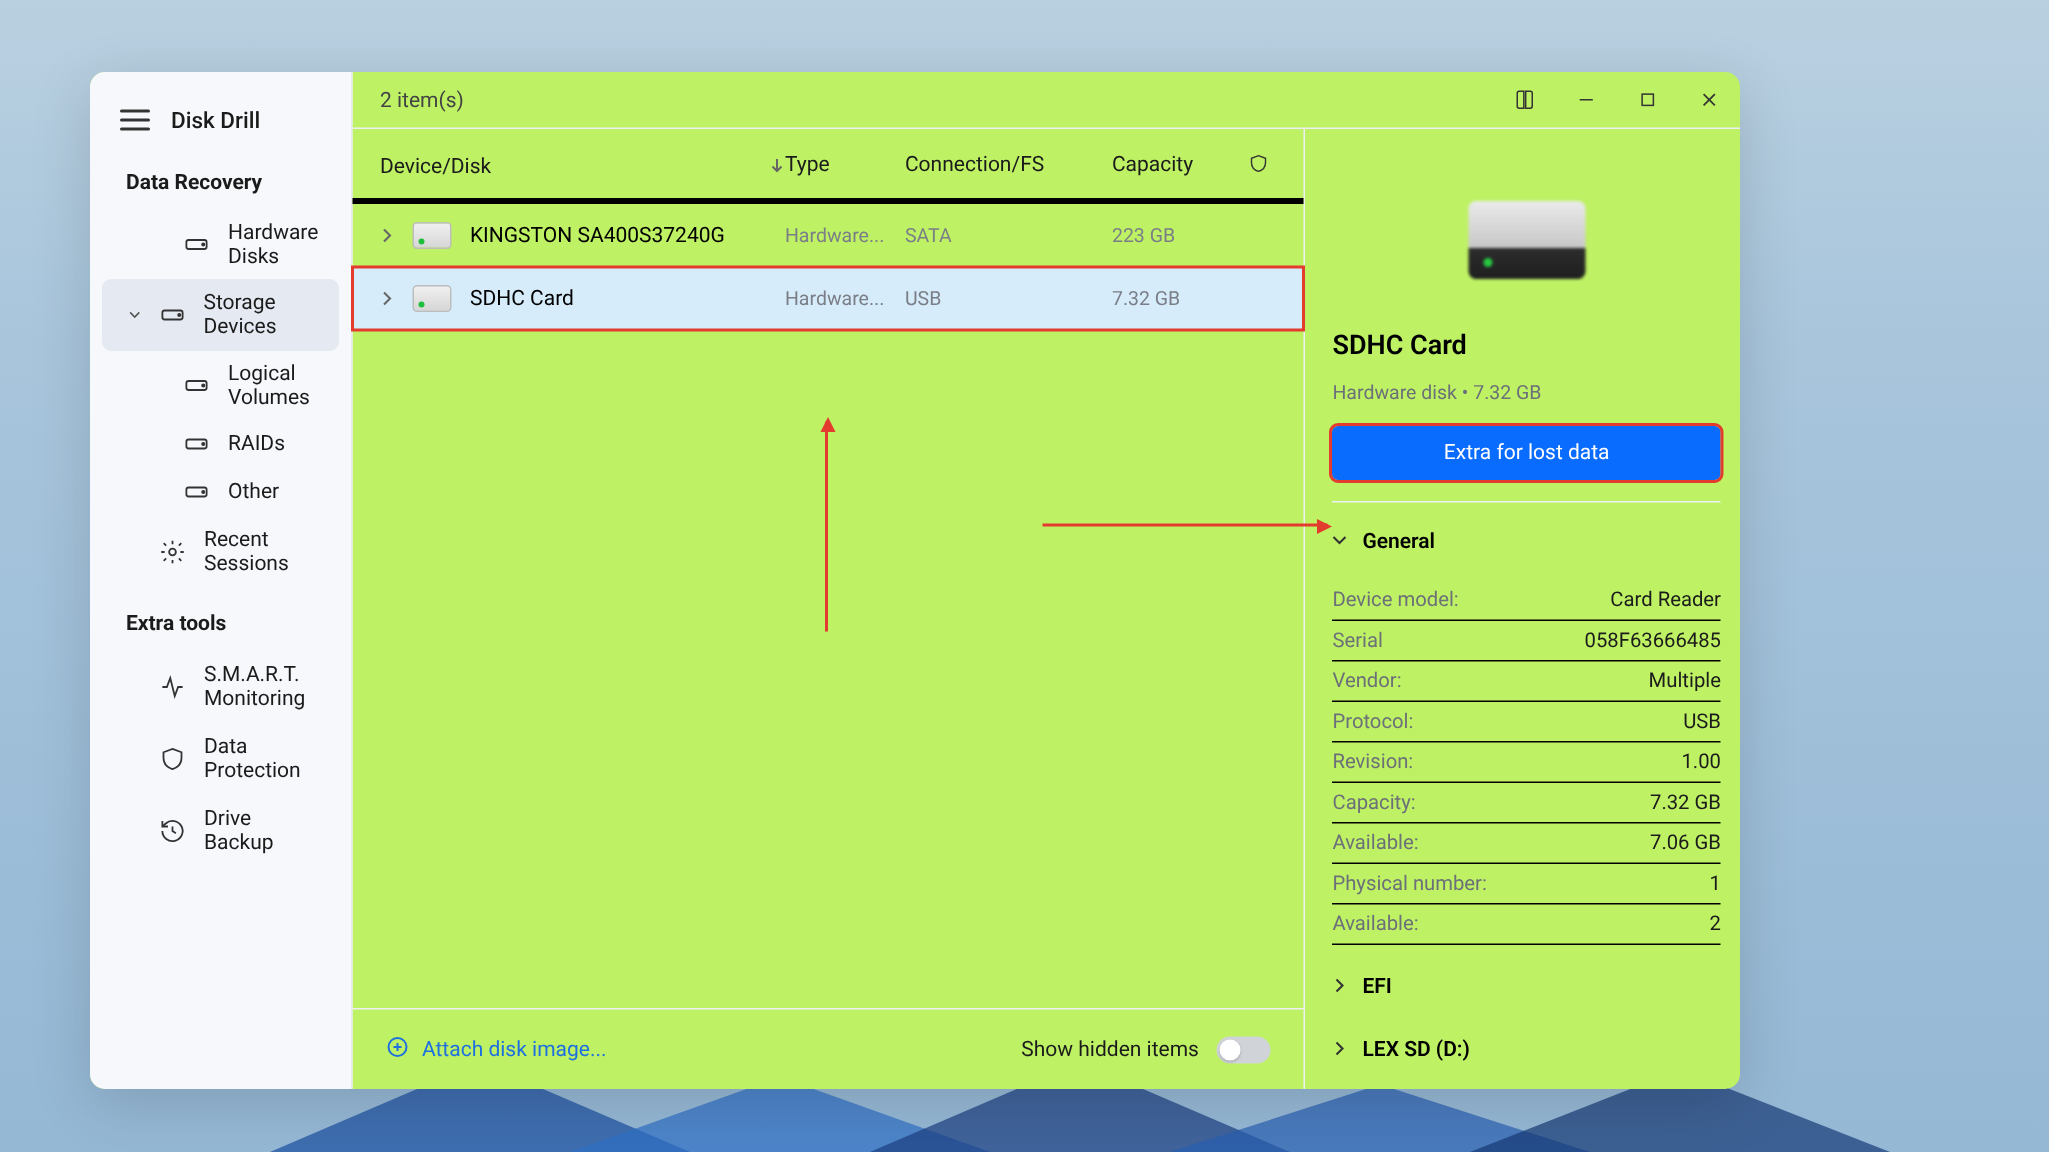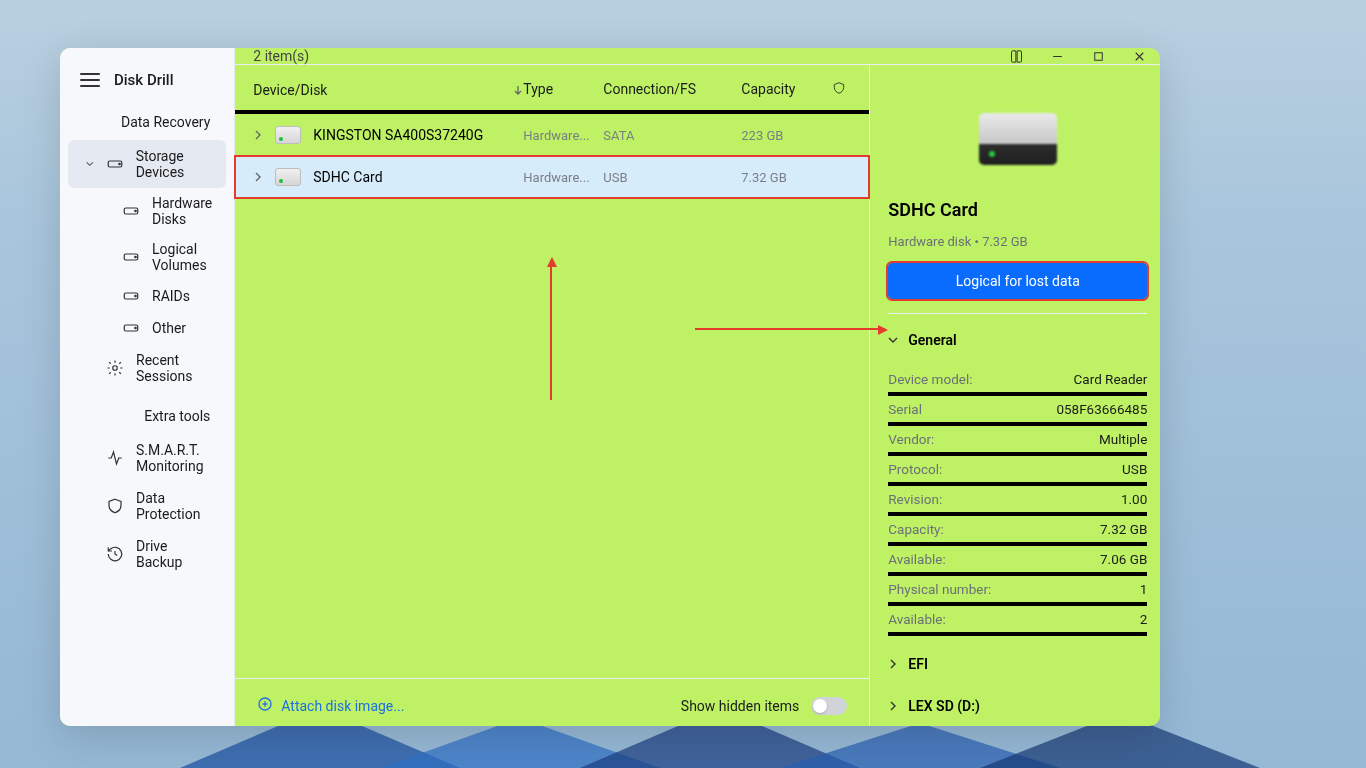--- a/index.html
+++ b/index.html
@@ -5,21 +5,21 @@
   * { margin: 0; padding: 0; box-sizing: border-box; font-family: -apple-system, BlinkMacSystemFont, "Segoe UI", Roboto, sans-serif; }
   body { width: 1366px; height: 768px; background: linear-gradient(180deg, #b9d0e0 0%, #a8c5dc 30%, #95b8d5 100%); overflow: hidden; position: relative; }
   .window { position: absolute; top: 48px; left: 60px; width: 1100px; height: 678px; background: #bef264; border-radius: 10px; box-shadow: 0 10px 40px rgba(0,0,0,.15); display: flex; overflow: hidden; }
 
   
   .sidebar { width: 280px; background: #f6f8fc; border-right: 1px solid #e6e9ee; display: flex; flex-direction: column; font-size: 14px; color: #1b1b1b; }
   .sidebar-top { display: flex; align-items: center; padding: 22px 20px 18px; gap: 14px; }
   .menu-icon { width: 20px; height: 20px; display: flex; flex-direction: column; justify-content: center; gap: 4px; }
   .menu-icon span { display: block; height: 2px; background: #333; border-radius: 1px; }
   .app-title { font-size: 15px; font-weight: 500; }
-  .section-label { padding: 6px 24px 10px; font-size: 14px; font-weight: 400; text-align: right; }
+  .section-label { padding: 6px 24px 10px; font-size: 14px; font-weight: 700; }
   .nav-item { display: flex; align-items: center; gap: 12px; padding: 8px 14px 8px 38px; cursor: default; border-radius: 6px; margin: 0 8px; }
   .nav-item.root { padding-left: 18px; font-weight: 400; }
   .nav-item.root.active { background: #e5eaf2; }
   .nav-item.sub { padding: 7px 14px 7px 54px; font-size: 14px; }
   .chev { width: 10px; height: 10px; display: inline-flex; align-items: center; justify-content: center; }
   .nav-icon { width: 18px; height: 18px; display: inline-flex; align-items: center; justify-content: center; font-size: 14px; color: #333; }
   .nav-icon svg { width: 18px; height: 18px; }
   .extra-tools { margin-top: 10px; }
 
   
@@ -57,21 +57,21 @@
 
   
   .rpanel { width: 296px; border-left: 1px solid #eceff4; padding: 18px 18px 12px; display:flex; flex-direction:column; gap: 14px; font-size: 14px; overflow-y:auto;}
   .dev-img { width:78px; height:52px; margin: 30px auto 0; background: linear-gradient(180deg,#eaeaea,#c7c7c7 60%, #2c2c2c 60%, #1f1f1f); border-radius:5px; filter: blur(1.2px); position:relative;}
   .dev-img::after{content:"";position:absolute;bottom:8px;left:10px;width:6px;height:6px;background:#27c93f;border-radius:50%;}
   .dev-name { font-size: 18px; font-weight: 600; margin-top: 20px;}
   .dev-sub { color:#6c7078; font-size: 13px; }
   .search-btn { background:#0a6cff; color:#fff; border:none; padding: 10px 0; border-radius:4px; font-size: 14px; outline: 2px solid #e33b2e; outline-offset: 0; }
   .sep { height:1px; background:#eceff4; }
   .group-head { display:flex; align-items:center; gap:10px; font-weight:600; font-size:14px; padding:4px 0;}
-  .kv { display:flex; justify-content:space-between; padding: 5px 0; font-size: 13.5px; border-bottom: 4px solid #000000;}
+  .kv { display:flex; justify-content:space-between; padding: 5px 0; font-size: 13.5px; border-bottom: 1px solid #000000;}
   .kv .k { color:#6c7078;}
   .kv .v { color:#1b1b1b; text-align:left;}
   .group-collapsed { display:flex; align-items:center; gap:10px; font-weight:600; padding:6px 0;}
 
   
   .arrow-h { position:absolute; height:0; border-top:2px solid #e33b2e; }
   .arrow-h::after { content:""; position:absolute; right:-8px; top:-5px; border:5px solid transparent; border-left:10px solid #e33b2e; }
   .arrow-v { position:absolute; width:0; border-left:2px solid #e33b2e; }
   .arrow-v::after { content:""; position:absolute; top:-8px; left:-5px; border:5px solid transparent; border-bottom:10px solid #e33b2e; }
 
@@ -99,42 +99,42 @@
       <div class="menu-icon">
           <span></span>
           <span></span>
           <span></span>
         </div>
       <div class="app-title">Disk Drill</div>
     </div>
 
     <div class="section-label">Data Recovery</div>
 
+    <div class="nav-item sub">
+      <span class="nav-icon">
+          <svg viewBox="0 0 24 24" fill="none" stroke="#333" stroke-width="1.6">
+            <rect x="3" y="8" width="18" height="8" rx="2"></rect>
+            <circle cx="18" cy="12" r="1" fill="#333"></circle>
+          </svg>
+        </span>
+      <span>Hardware Disks</span>
+    </div>
     <div class="nav-item root active">
       <span class="chev">
           <svg viewBox="0 0 10 10">
             <path d="M1 3 L5 7 L9 3" stroke="#555" stroke-width="1.4" fill="none"></path>
           </svg>
         </span>
       <span class="nav-icon">
           <svg viewBox="0 0 24 24" fill="none" stroke="#333" stroke-width="1.6">
             <rect x="3" y="8" width="18" height="8" rx="2"></rect>
             <circle cx="18" cy="12" r="1" fill="#333"></circle>
           </svg>
         </span>
       <span>Storage Devices</span>
-    </div>
-    <div class="nav-item sub">
-      <span class="nav-icon">
-          <svg viewBox="0 0 24 24" fill="none" stroke="#333" stroke-width="1.6">
-            <rect x="3" y="8" width="18" height="8" rx="2"></rect>
-            <circle cx="18" cy="12" r="1" fill="#333"></circle>
-          </svg>
-        </span>
-      <span>Hardware Disks</span>
     </div>
     <div class="nav-item sub">
       <span class="nav-icon">
           <svg viewBox="0 0 24 24" fill="none" stroke="#333" stroke-width="1.6">
             <rect x="3" y="8" width="18" height="8" rx="2"></rect>
             <circle cx="18" cy="12" r="1" fill="#333"></circle>
           </svg>
         </span>
       <span>Logical Volumes</span>
     </div>
@@ -294,21 +294,21 @@
             <span>Show hidden items</span>
             <div class="toggle"></div>
           </div>
         </div>
       </div>
 
       <div class="rpanel">
         <div class="dev-img"></div>
         <div class="dev-name">SDHC Card</div>
         <div class="dev-sub">Hardware disk • 7.32 GB</div>
-        <button class="search-btn">Logical for lost data</button>
+        <button class="search-btn">Extra for lost data</button>
         <div class="sep"></div>
 
         <div class="group-head">
           <span><svg width="10" height="10" viewBox="0 0 10 10">
                 <path d="M1 3 L5 7 L9 3" stroke="#333" stroke-width="1.4" fill="none"></path>
               </svg></span>
           <span>General</span>
         </div>
         <div>
           <div class="kv">

